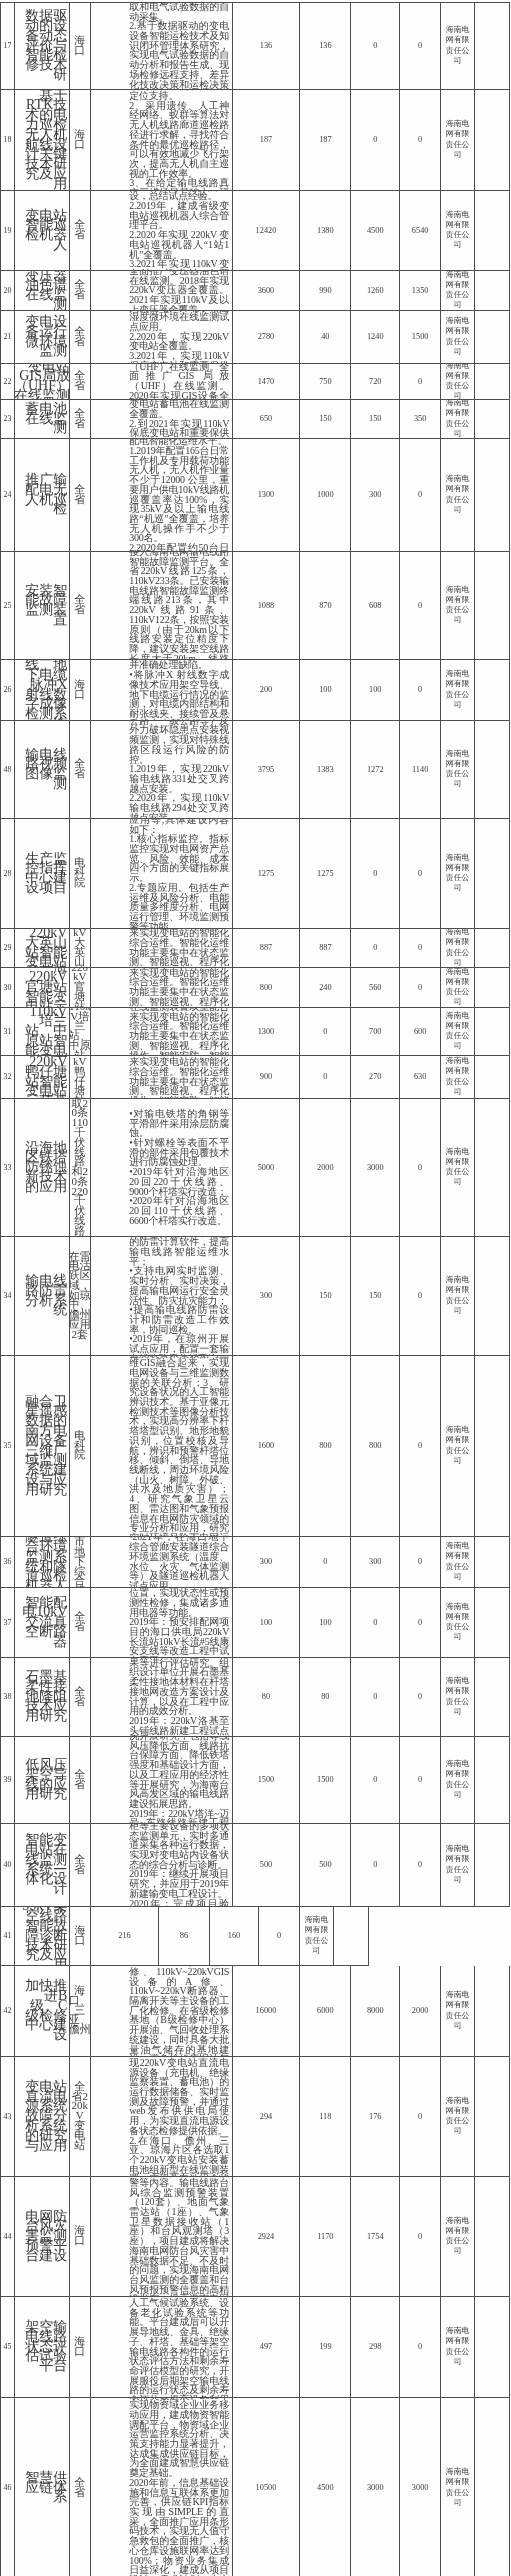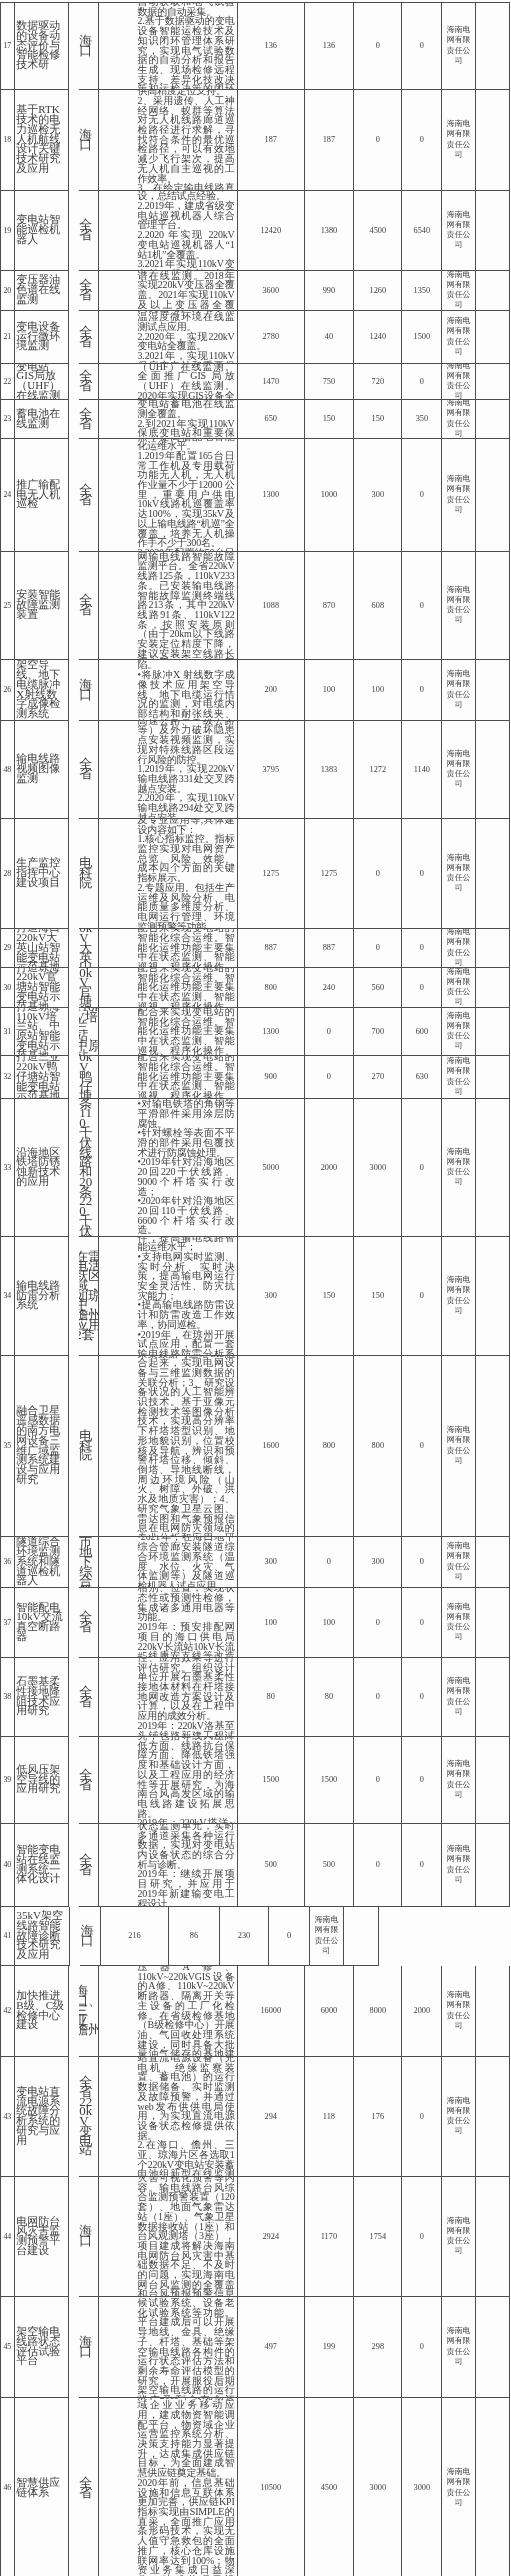--- a/index.html
+++ b/index.html
@@ -3,22 +3,22 @@
 <meta charset="utf-8">
 <style>
   html,body{margin:0;padding:0;background:#fbfbfb;}
   body{width:511px;font-family:"Liberation Serif","DejaVu Serif",serif;color:#3c3c3c;}
   .table-wrap{width:511px;height:2576px;overflow:hidden;background:#fdfdfd;box-sizing:border-box;padding-top:1.6px;}
   .tbl{width:510px;border-left:0.8px solid #4d4d4d;border-top:0.8px solid #4d4d4d;box-sizing:border-box;}
   .row{display:flex;align-items:stretch;box-sizing:border-box;}
   .cell{border-right:0.8px solid #4d4d4d;border-bottom:0.8px solid #4d4d4d;box-sizing:border-box;
         display:flex;align-items:center;justify-content:center;overflow:hidden;}
   .c-num{width:14px;font-size:7.9px;justify-content:center;}
-  .c-name{width:55px;font-size:11px;line-height:9.8px;text-align:left;padding:0.8px 1.6px;}
-  .c-loc{width:21px;font-size:13px;line-height:9.8px;text-align:left;padding:0.8px 0.8px;margin-left:10px;}
+  .c-name{width:55px;font-size:14px;line-height:9.8px;text-align:right;padding:0.8px 1.6px;}
+  .c-loc{width:21px;font-size:11px;line-height:9.8px;text-align:center;padding:0.8px 0.8px;}
   .c-desc{width:142px;justify-content:flex-start;}
   .c-desc .txt{width:100%;font-size:10px;line-height:9.7px;letter-spacing:-0.2px;
                text-align:justify;white-space:pre-wrap;padding:0.8px 2.4px;box-sizing:border-box;margin-left:36px;}
   .c-v1{width:68px;font-size:8.3px;}
   .c-v2{width:51px;font-size:8.3px;}
   .c-v3{width:49px;font-size:8.3px;}
   .c-v4{width:41px;font-size:8.3px;}
   .c-com{width:34px;font-size:7.9px;line-height:10.2px;text-align:center;padding:0.8px 2.4px;justify-content:flex-end;}
   .c-rem{width:35px;}
   .wrapchars{word-break:break-all;}
@@ -841,21 +841,21 @@
     <div class="cell c-loc">
           <span class="wrapchars">海口</span>
         </div>
     <div class="cell c-v1">
           <span>216</span>
         </div>
     <div class="cell c-v2">
           <span>86</span>
         </div>
     <div class="cell c-v3">
-          <span>230</span>
+          <span>160</span>
         </div>
     <div class="cell c-v4">
           <span>0</span>
         </div>
     <div class="cell c-com">
           <span>海南电网有限责任公司</span>
         </div>
     <div class="cell c-rem">
           <span></span>
         </div>

